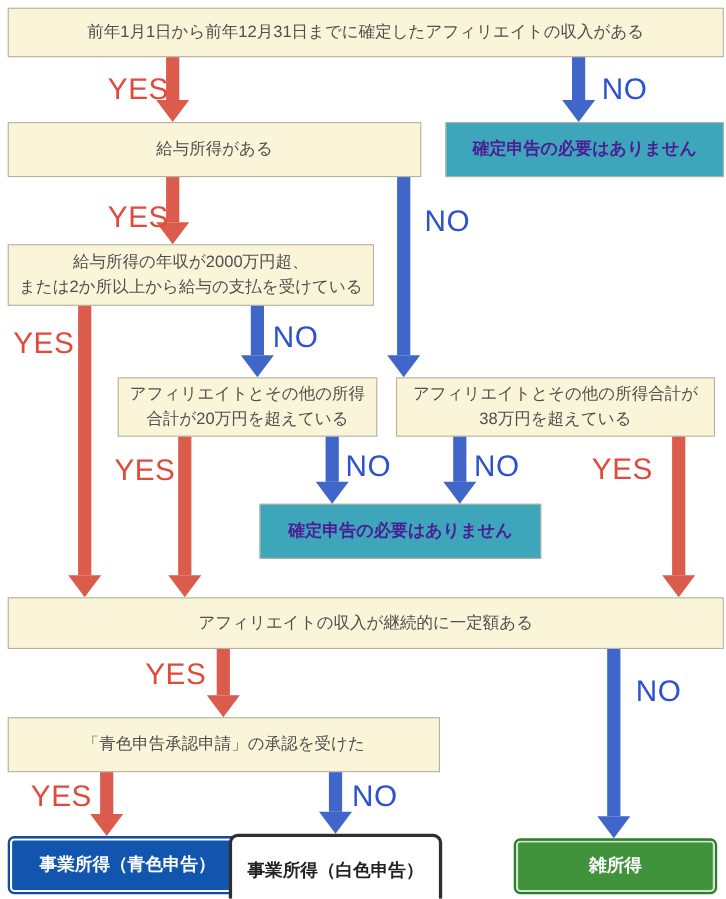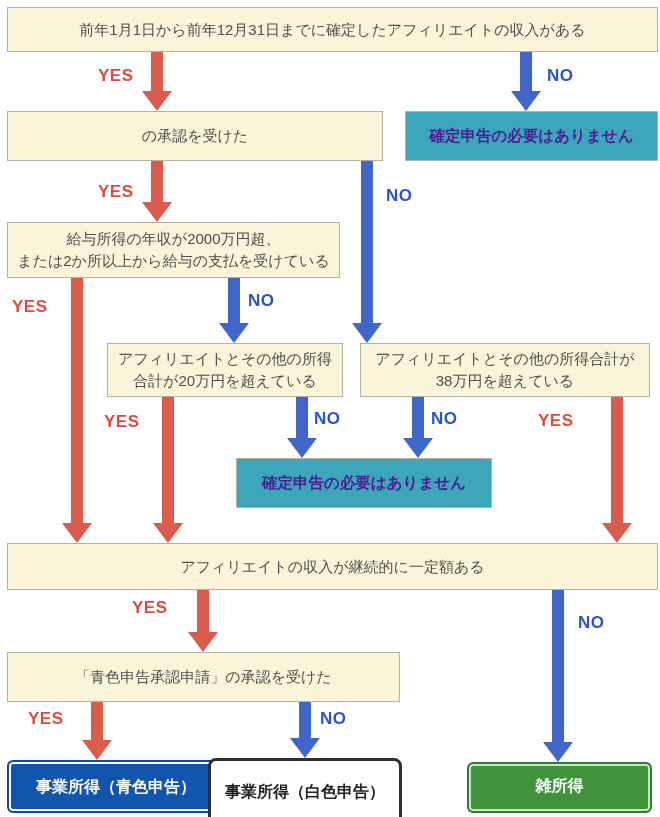--- a/index.html
+++ b/index.html
@@ -9,44 +9,44 @@
   
   .node{position:absolute;box-sizing:border-box;display:flex;align-items:center;justify-content:center;
         text-align:center;white-space:pre-line;line-height:1.45;}
   .q{background:#FAF5D8;border:1px solid #B5B1A3;color:#4E4E4E;font-size:15px;}
   .teal{background:#3DA6BA;border:1px solid #B5B1A3;color:#4c1d95;font-size:15.5px;font-weight:bold;}
   .res-blue{background:#1155AE;border:2px solid #0E4DA0;box-shadow:inset 0 0 0 2px #ffffff;
             border-radius:6px;color:#ffffff;font-size:16px;font-weight:bold;}
   .res-white{background:#ffffff;border:3px solid #2F2F2F;border-radius:8px;color:#222222;
              font-size:16px;font-weight:bold;}
   .res-green{background:#41933B;border:2px solid #2D7F29;box-shadow:inset 0 0 0 2px rgba(255,255,255,.75);
-             border-radius:6px;color:#ffffff;font-size:16px;font-weight:bold;font-family:Liberation Mono, monospace;}
+             border-radius:6px;color:#ffffff;font-size:16px;font-weight:bold;}
 
   
   .arrow{position:absolute;width:30px;display:flex;flex-direction:column;align-items:center;}
   .arrow .shaft{width:12px;flex:1;}
   .arrow .head{width:0;height:0;border-left:15px solid transparent;border-right:15px solid transparent;}
   .arrow.red .shaft{background:#DB5B4C;}
   .arrow.red .head{border-top:20px solid #DB5B4C;}
   .arrow.blue .shaft{background:#3F66C8;}
   .arrow.blue .head{border-top:20px solid #3F66C8;}
 
   
-  .edge-label{position:absolute;font-size:17px;font-weight:bold;letter-spacing:.5px;}
+  .edge-label{position:absolute;font-size:27px;font-weight:normal;letter-spacing:.5px;}
   .edge-label.red{color:#E1493B;}
   .edge-label.blue{color:#2C52CE;}
 </style>
 </head>
 <body>
 
 <div class="canvas">
 
   <div class="node q" style="left:7px;top:7px;width:651px;height:45px;">前年1月1日から前年12月31日までに確定したアフィリエイトの収入がある</div>
 
-  <div class="node q" style="left:7px;top:111px;width:376px;height:50px;">の承認を受けた</div>
+  <div class="node q" style="left:7px;top:111px;width:376px;height:50px;">給与所得がある</div>
 
   <div class="node teal" style="left:405px;top:111px;width:253px;height:50px;">確定申告の必要はありません</div>
 
   <div class="node q" style="left:7px;top:222px;width:333px;height:56px;">給与所得の年収が2000万円超、
 または2か所以上から給与の支払を受けている</div>
 
   <div class="node q" style="left:107px;top:343px;width:236px;height:54px;">アフィリエイトとその他の所得
 合計が20万円を超えている</div>
 
   <div class="node q" style="left:360px;top:343px;width:290px;height:54px;">アフィリエイトとその他の所得合計が

